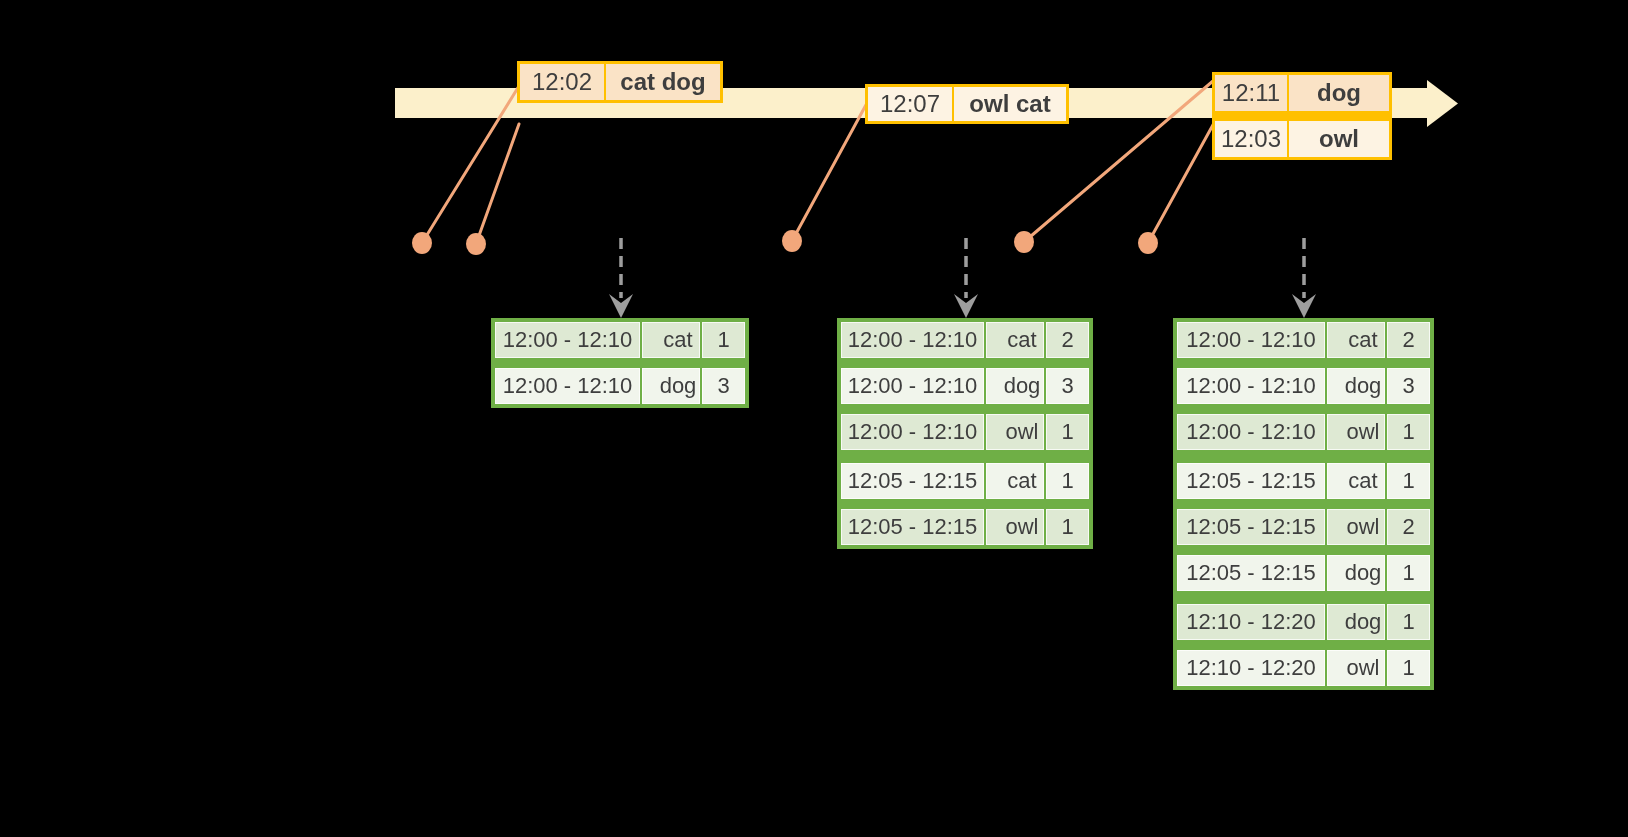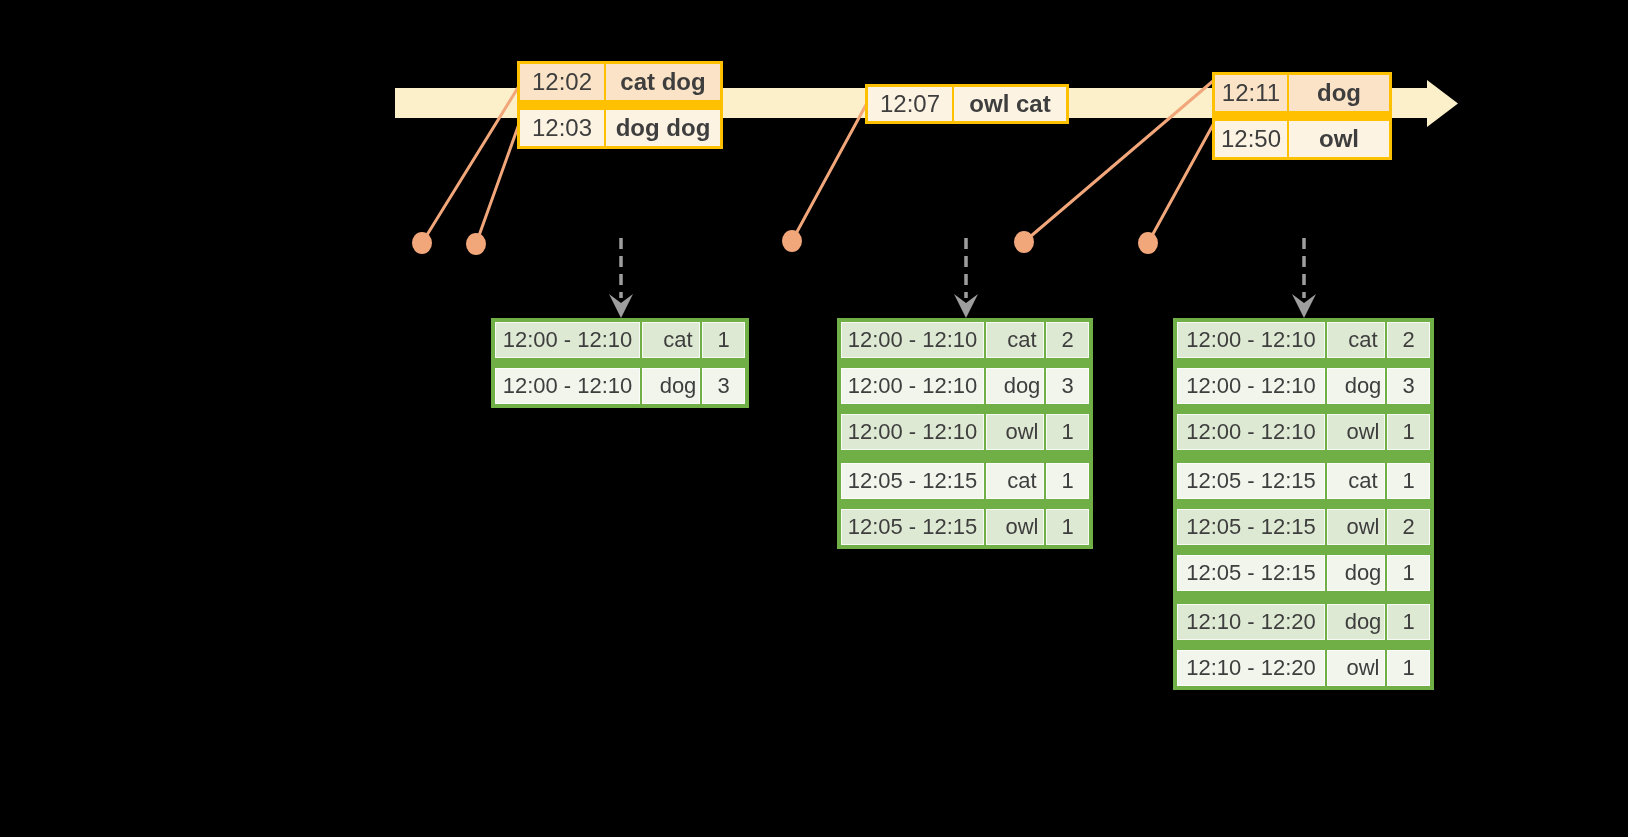--- a/index.html
+++ b/index.html
@@ -74,38 +74,34 @@
     <polygon points="954,294 966,303 978,294 966,318"></polygon>
     <polygon points="1292,294 1304,303 1316,294 1304,318"></polygon>
   </g>
 </svg>
 
 <div id="evt1" class="tbl evt">
     <div class="trow dark">
       <div class="tcell c0">12:02</div>
       <div class="tcell c1">cat dog</div>
     </div>
-    <div class="trow light">
-      <div class="tcell c0">12:03</div>
-      <div class="tcell c1">dog dog</div>
-    </div>
   </div>
 <div id="evt2" class="tbl evt evt2">
     <div class="trow light">
       <div class="tcell c0">12:07</div>
       <div class="tcell c1">owl cat</div>
     </div>
   </div>
 <div id="evt3" class="tbl evt evt3">
     <div class="trow dark">
       <div class="tcell c0">12:11</div>
       <div class="tcell c1">dog</div>
     </div>
     <div class="trow light">
-      <div class="tcell c0">12:50</div>
+      <div class="tcell c0">12:03</div>
       <div class="tcell c1">owl</div>
     </div>
   </div>
 
 <div id="res1" class="tbl res">
     <div class="trow dark">
       <div class="tcell c0">12:00 - 12:10</div>
       <div class="tcell c1">cat</div>
       <div class="tcell c2">1</div>
     </div>

